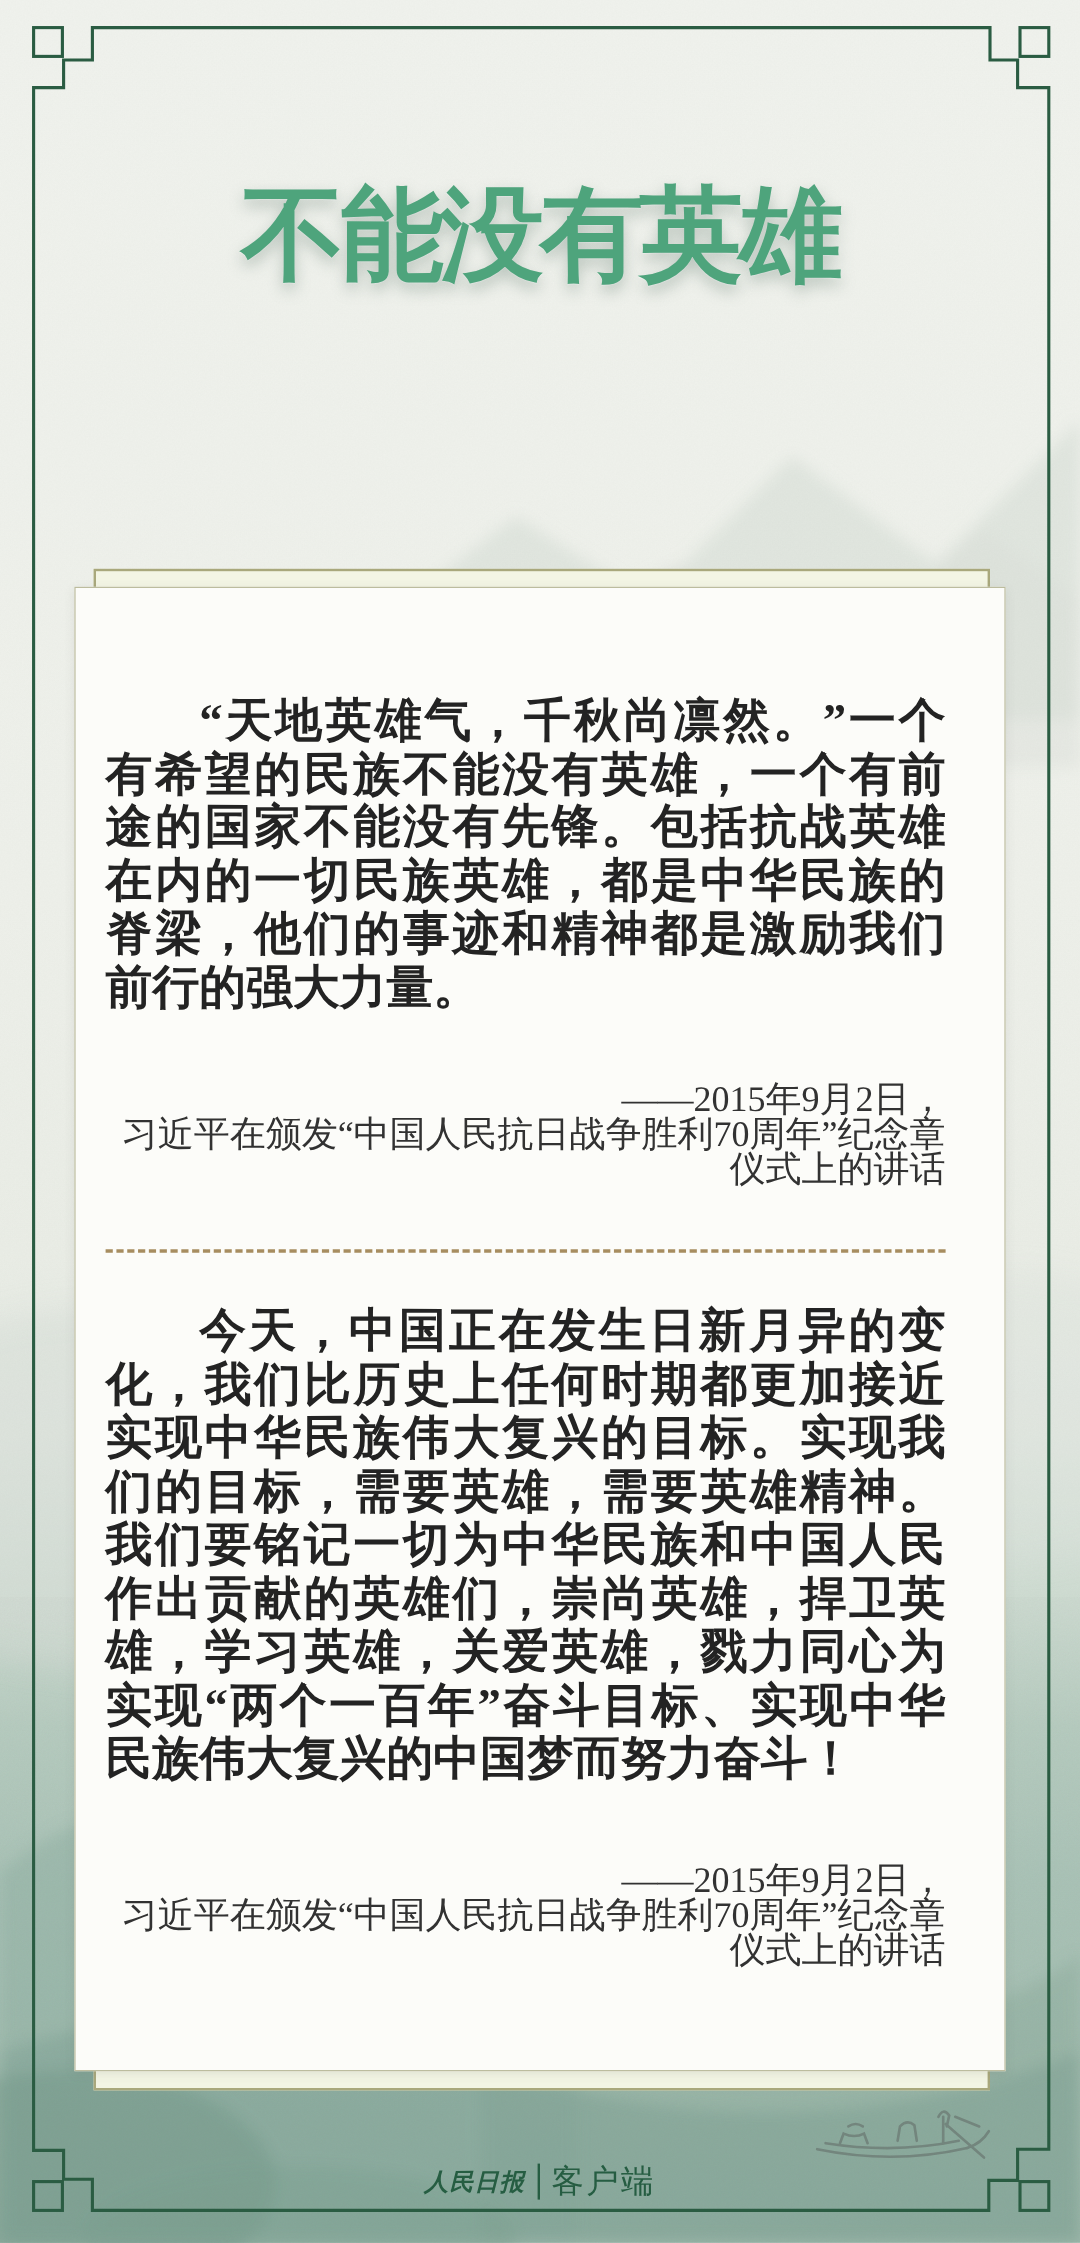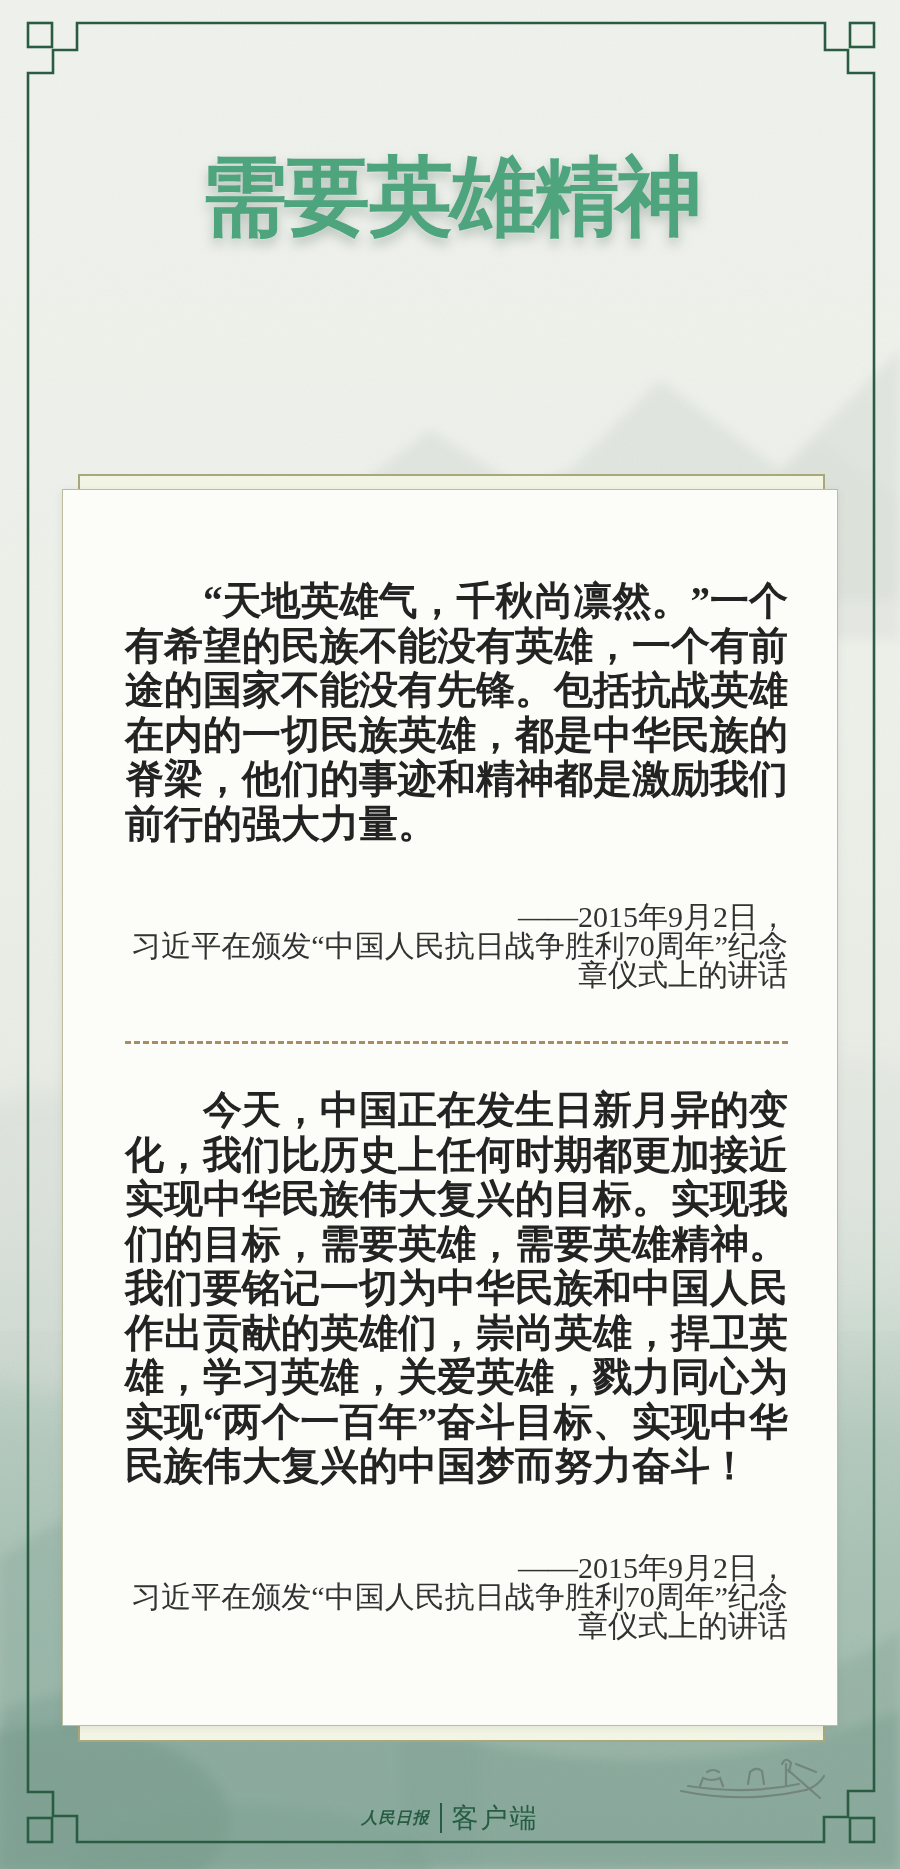--- a/index.html
+++ b/index.html
@@ -13,21 +13,21 @@
   .art{position:absolute;left:0;top:0;width:900px;height:1869px;}
   
   .back-sheet{
     position:absolute;left:78px;top:474px;width:747px;height:1268px;
     background:#f3f5e4;border:2px solid #a9a87c;box-sizing:border-box;
   }
   
   .quote-card{
     position:absolute;left:62px;top:489px;width:776px;height:1237px;
     background:#fcfcf9;border:1px solid #bcbc9e;box-sizing:border-box;
-    padding:89px 49px 0 62px;
+    padding:89px 49px 0 25px;
     box-shadow:0 2px 8px rgba(90,100,90,.12);
   }
   .quote-text{
     margin:0;font-size:39px;line-height:44.5px;color:#232323;
     font-weight:600;text-align:justify;text-indent:2em;
     font-family:"Liberation Serif","DejaVu Serif",serif;
     letter-spacing:0;
   }
   .attribution{margin-top:56px;text-align:right;color:#323232;}
   .attribution .attr-line{font-size:30px;line-height:29px;}
@@ -45,21 +45,21 @@
     text-shadow:0 6px 12px rgba(100,125,112,.40), 0 1px 0 rgba(255,255,255,.55);
   }
   .poster-title div{white-space:nowrap;}
   
   .brand{
     position:absolute;top:1798px;left:0;width:900px;height:40px;
     display:flex;justify-content:center;align-items:center;gap:10px;
     color:#265d42;
   }
   .brand-script{
-    font-size:16px;font-weight:bold;font-style:italic;
+    font-size:20px;font-weight:bold;font-style:italic;
     font-family:"Liberation Serif","DejaVu Serif",serif;letter-spacing:1px;
   }
   .brand-bar{width:2px;height:30px;background:#265d42;}
   .brand-suffix{
     font-size:27px;font-weight:normal;letter-spacing:2px;
     font-family:"Liberation Sans","DejaVu Sans",sans-serif;
   }
 </style>
 </head>
 <body>
@@ -133,20 +133,20 @@
   <hr class="dashed-divider">
 
   <p class="quote-text quote-2">今天，中国正在发生日新月异的变化，我们比历史上任何时期都更加接近实现中华民族伟大复兴的目标。实现我们的目标，需要英雄，需要英雄精神。我们要铭记一切为中华民族和中国人民作出贡献的英雄们，崇尚英雄，捍卫英雄，学习英雄，关爱英雄，戮力同心为实现“两个一百年”奋斗目标、实现中华民族伟大复兴的中国梦而努力奋斗！</p>
   <div class="attribution attribution-2">
     <div class="attr-line">——2015年9月2日，</div>
     <div class="attr-line">习近平在颁发“中国人民抗日战争胜利70周年”纪念章仪式上的讲话</div>
   </div>
 </div>
 
 <div class="poster-title">
-  <div>需要英雄精神</div>
+  <div>不能没有英雄</div>
 </div>
 
 <div class="brand">
   <span class="brand-script">人民日报</span>
   <span class="brand-bar"></span>
   <span class="brand-suffix">客户端</span>
 </div>
 
 </body></html>

